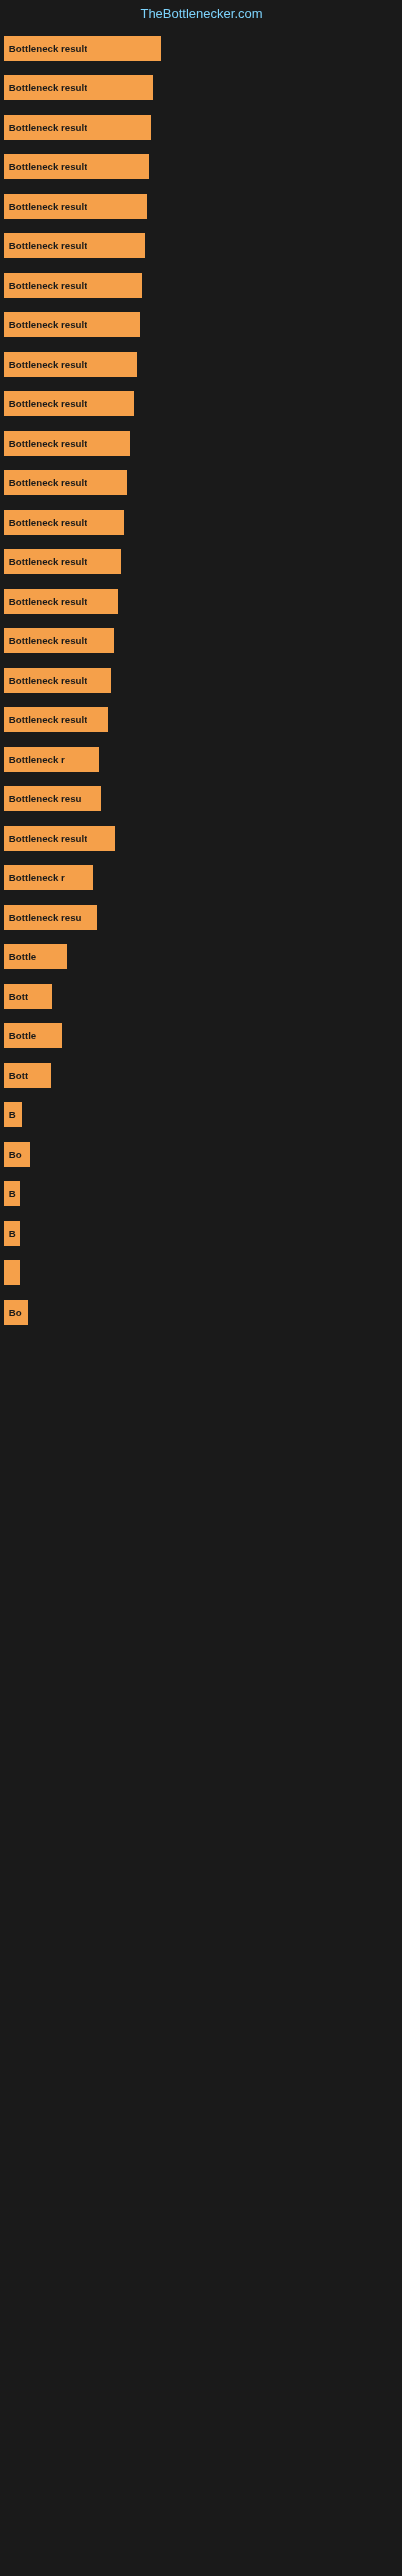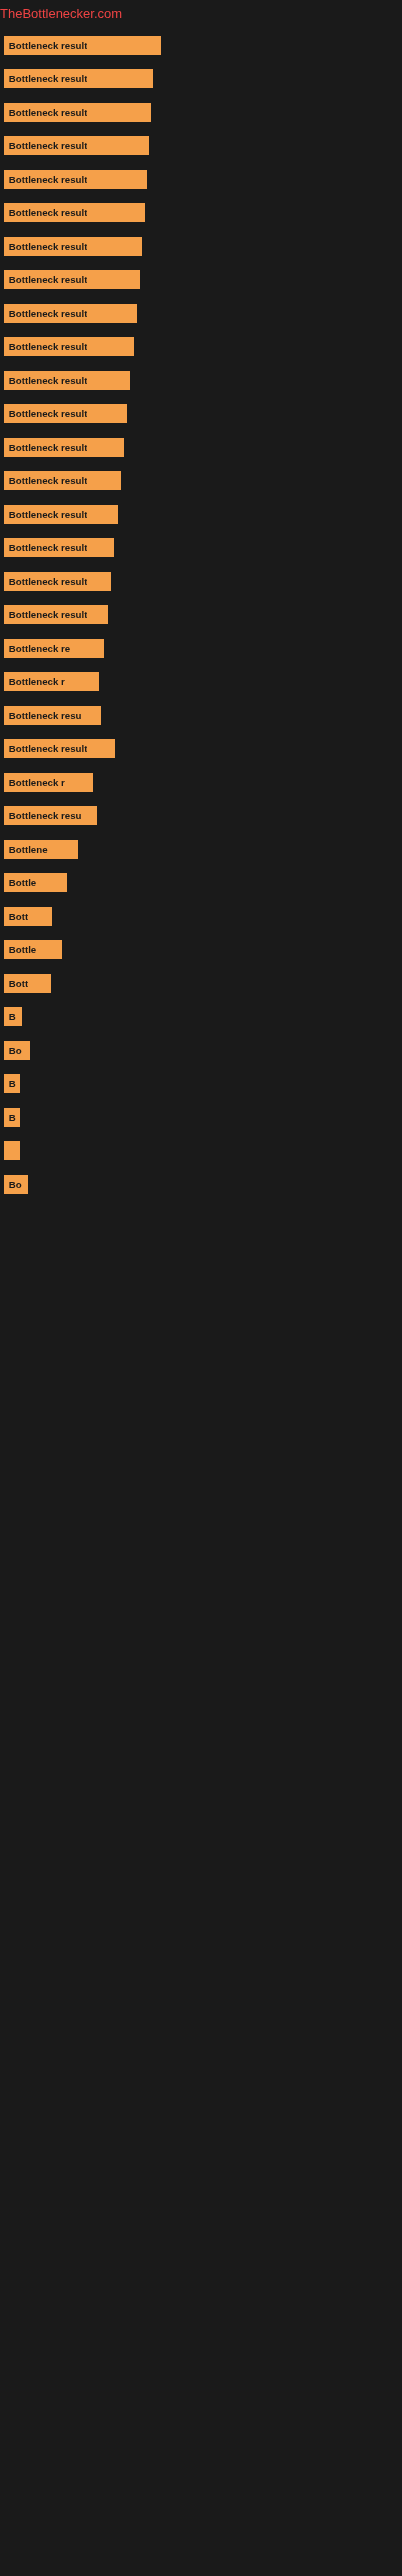--- a/index.html
+++ b/index.html
@@ -10,22 +10,22 @@
 
     body {
       width: 403px;
       min-height: 2576px;
       background-color: #1a1a1a;
       font-family: Arial, sans-serif;
       position: relative;
     }
 
     .site-title {
-      text-align: left;
-      color: #ef4444;
+      text-align: center;
+      color: #7dd3fc;
       font-size: 13px;
       padding: 6.4px 0;
       background-color: #1a1a1a;
     }
 
     .bars-container {
       padding: 8px 0;
       display: flex;
       flex-direction: column;
       gap: 0;
@@ -33,21 +33,21 @@
 
     .bar-row {
       display: flex;
       align-items: center;
       margin-bottom: 14.5px;
       padding-left: 4px;
     }
 
     .bar {
       background-color: #f5a04a;
-      height: 19px;
+      height: 25px;
       display: flex;
       align-items: center;
       padding-left: 4.8px;
       min-width: 16px;
     }
 
     .bar-label {
       color: #1a1a1a;
       font-size: 9.7px;
       font-weight: bold;
@@ -145,25 +145,20 @@
       <div class="bar" style="width: 107px;">
         <span class="bar-label">Bottleneck result</span>
       </div>
     </div>
     <div class="bar-row">
       <div class="bar" style="width: 104px;">
         <span class="bar-label">Bottleneck result</span>
       </div>
     </div>
     <div class="bar-row">
-      <div class="bar" style="width: 100px;">
-        <span class="bar-label">Bottleneck re</span>
-      </div>
-    </div>
-    <div class="bar-row">
       <div class="bar" style="width: 95px;">
         <span class="bar-label">Bottleneck r</span>
       </div>
     </div>
     <div class="bar-row">
       <div class="bar" style="width: 97px;">
         <span class="bar-label">Bottleneck resu</span>
       </div>
     </div>
     <div class="bar-row">
@@ -175,25 +170,20 @@
       <div class="bar" style="width: 89px;">
         <span class="bar-label">Bottleneck r</span>
       </div>
     </div>
     <div class="bar-row">
       <div class="bar" style="width: 93px;">
         <span class="bar-label">Bottleneck resu</span>
       </div>
     </div>
     <div class="bar-row">
-      <div class="bar" style="width: 74px;">
-        <span class="bar-label">Bottlene</span>
-      </div>
-    </div>
-    <div class="bar-row">
       <div class="bar" style="width: 63px;">
         <span class="bar-label">Bottle</span>
       </div>
     </div>
     <div class="bar-row">
       <div class="bar" style="width: 48px;">
         <span class="bar-label">Bott</span>
       </div>
     </div>
     <div class="bar-row">

